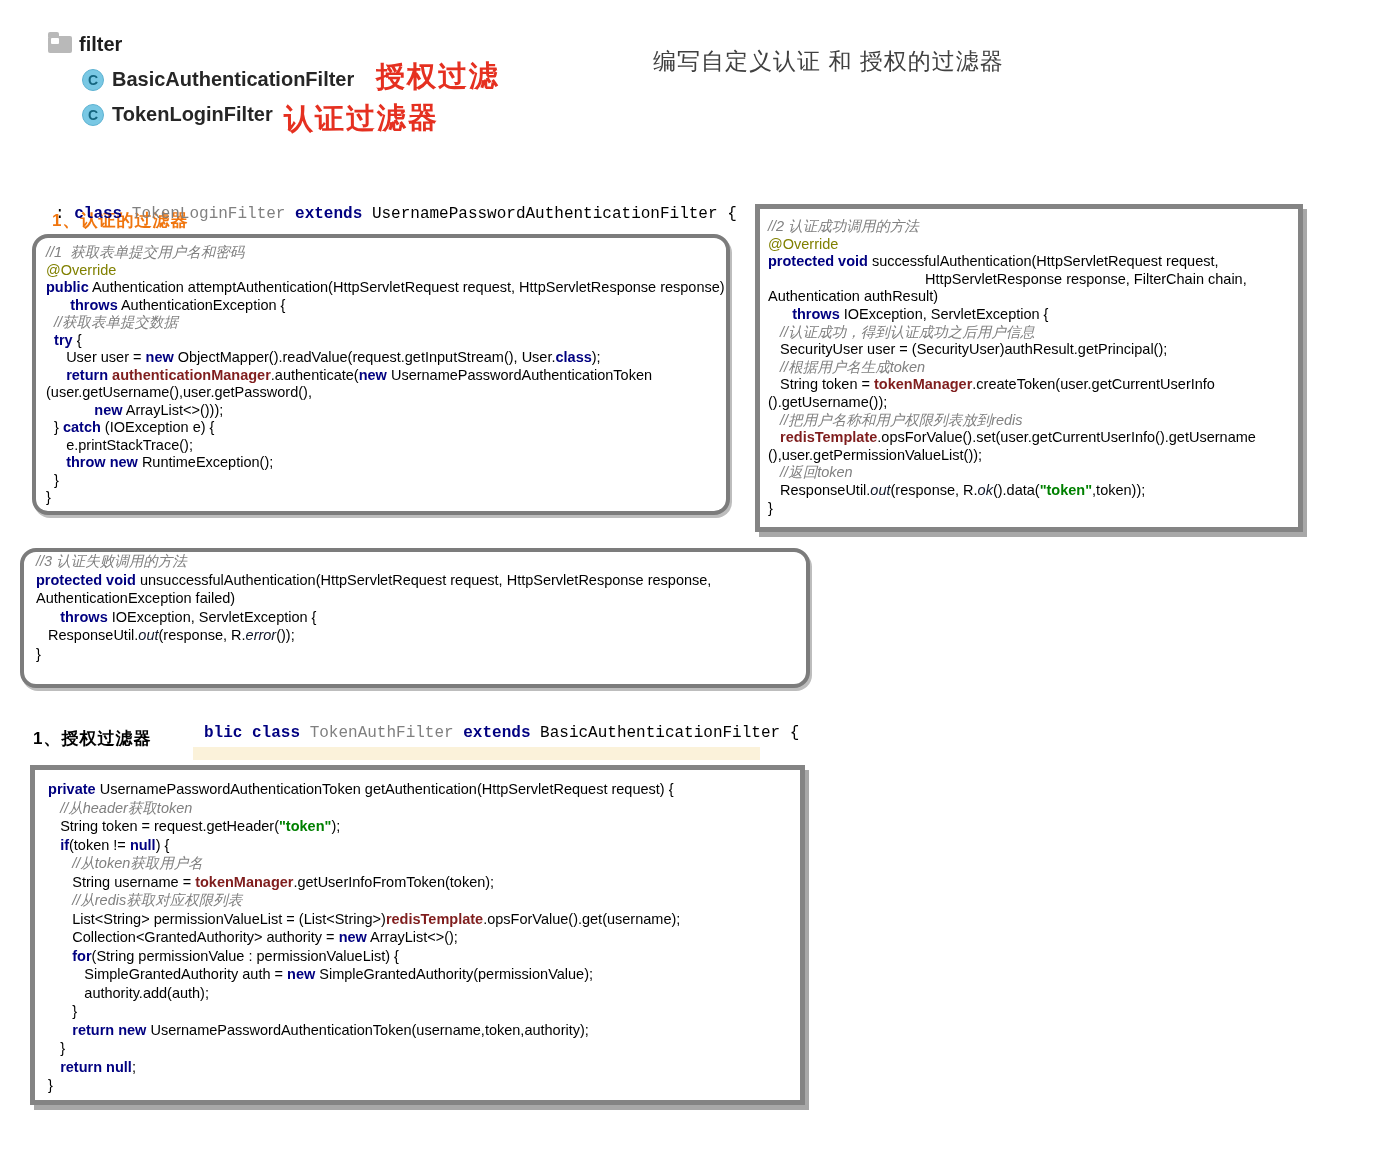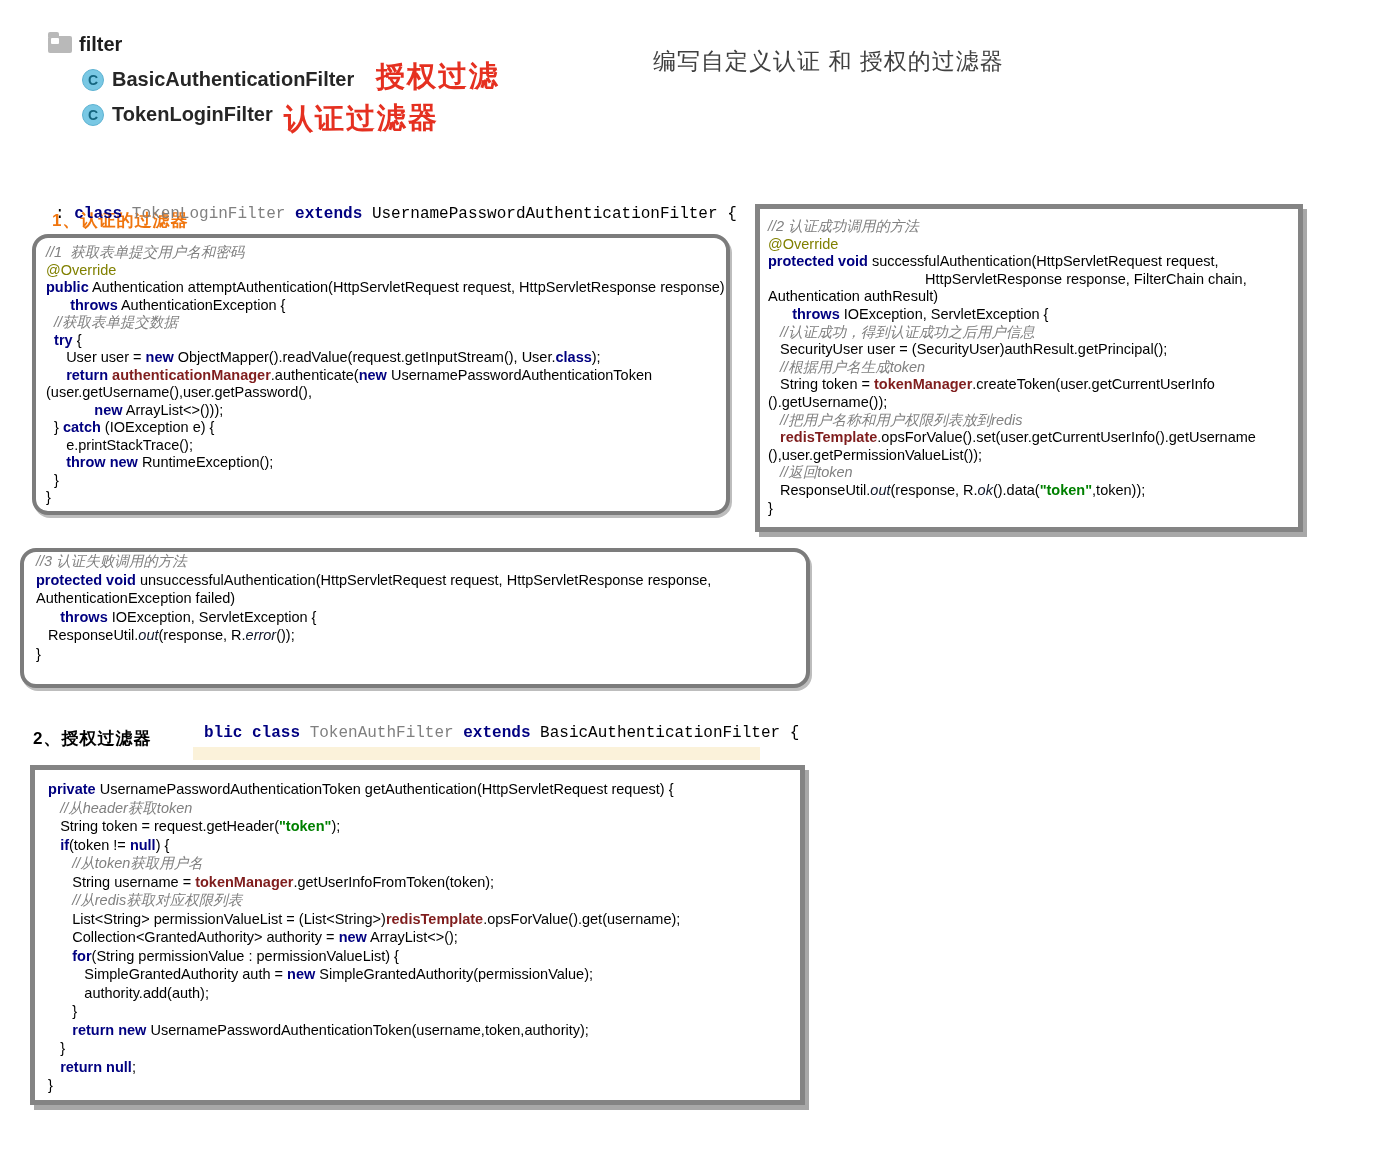--- a/index.html
+++ b/index.html
@@ -120,20 +120,20 @@
   <div class="sec1-heading">1、认证的过滤器</div>
 
   <div class="decl-line decl1"><div class="code-line"><span class="tok-pl">: </span><span class="tok-kw">class</span><span class="tok-pl"> </span><span class="tok-gy">TokenLoginFilter</span><span class="tok-pl"> </span><span class="tok-kw">extends</span><span class="tok-pl"> UsernamePasswordAuthenticationFilter {</span></div></div>
 
   <div class="code-box box-rounded box1"><div class="code-line"><span class="tok-cm">//1  获取表单提交用户名和密码</span></div><div class="code-line"><span class="tok-an">@Override</span></div><div class="code-line"><span class="tok-kw">public</span><span class="tok-pl"> Authentication attemptAuthentication(HttpServletRequest request, HttpServletResponse response)</span></div><div class="code-line"><span class="tok-pl">      </span><span class="tok-kw">throws</span><span class="tok-pl"> AuthenticationException {</span></div><div class="code-line"><span class="tok-pl">  </span><span class="tok-cm">//获取表单提交数据</span></div><div class="code-line"><span class="tok-pl">  </span><span class="tok-kw">try</span><span class="tok-pl"> {</span></div><div class="code-line"><span class="tok-pl">     User user = </span><span class="tok-kw">new</span><span class="tok-pl"> ObjectMapper().readValue(request.getInputStream(), User.</span><span class="tok-kw">class</span><span class="tok-pl">);</span></div><div class="code-line"><span class="tok-pl">     </span><span class="tok-kw">return</span><span class="tok-pl"> </span><span class="tok-fd">authenticationManager</span><span class="tok-pl">.authenticate(</span><span class="tok-kw">new</span><span class="tok-pl"> UsernamePasswordAuthenticationToken</span></div><div class="code-line"><span class="tok-pl">(user.getUsername(),user.getPassword(),</span></div><div class="code-line"><span class="tok-pl">            </span><span class="tok-kw">new</span><span class="tok-pl"> ArrayList&lt;&gt;()));</span></div><div class="code-line"><span class="tok-pl">  } </span><span class="tok-kw">catch</span><span class="tok-pl"> (IOException e) {</span></div><div class="code-line"><span class="tok-pl">     e.printStackTrace();</span></div><div class="code-line"><span class="tok-pl">     </span><span class="tok-kw">throw</span><span class="tok-pl"> </span><span class="tok-kw">new</span><span class="tok-pl"> RuntimeException();</span></div><div class="code-line"><span class="tok-pl">  }</span></div><div class="code-line"><span class="tok-pl">}</span></div></div>
 
   <div class="code-box box-square box2"><div class="code-line"><span class="tok-cm">//2 认证成功调用的方法</span></div><div class="code-line"><span class="tok-an">@Override</span></div><div class="code-line"><span class="tok-kw">protected void</span><span class="tok-pl"> successfulAuthentication(HttpServletRequest request,</span></div><div class="code-line"><span class="tok-pl">                                       HttpServletResponse response, FilterChain chain,</span></div><div class="code-line"><span class="tok-pl">Authentication authResult)</span></div><div class="code-line"><span class="tok-pl">      </span><span class="tok-kw">throws</span><span class="tok-pl"> IOException, ServletException {</span></div><div class="code-line"><span class="tok-pl">   </span><span class="tok-cm">//认证成功，得到认证成功之后用户信息</span></div><div class="code-line"><span class="tok-pl">   SecurityUser user = (SecurityUser)authResult.getPrincipal();</span></div><div class="code-line"><span class="tok-pl">   </span><span class="tok-cm">//根据用户名生成token</span></div><div class="code-line"><span class="tok-pl">   String token = </span><span class="tok-fd">tokenManager</span><span class="tok-pl">.createToken(user.getCurrentUserInfo</span></div><div class="code-line"><span class="tok-pl">().getUsername());</span></div><div class="code-line"><span class="tok-pl">   </span><span class="tok-cm">//把用户名称和用户权限列表放到redis</span></div><div class="code-line"><span class="tok-pl">   </span><span class="tok-fd">redisTemplate</span><span class="tok-pl">.opsForValue().set(user.getCurrentUserInfo().getUsername</span></div><div class="code-line"><span class="tok-pl">(),user.getPermissionValueList());</span></div><div class="code-line"><span class="tok-pl">   </span><span class="tok-cm">//返回token</span></div><div class="code-line"><span class="tok-pl">   ResponseUtil.</span><span class="tok-it">out</span><span class="tok-pl">(response, R.</span><span class="tok-it">ok</span><span class="tok-pl">().data(</span><span class="tok-st">"token"</span><span class="tok-pl">,token));</span></div><div class="code-line"><span class="tok-pl">}</span></div></div>
 
   <div class="code-box box-rounded box3"><div class="code-line"><span class="tok-cm">//3 认证失败调用的方法</span></div><div class="code-line"><span class="tok-kw">protected void</span><span class="tok-pl"> unsuccessfulAuthentication(HttpServletRequest request, HttpServletResponse response,</span></div><div class="code-line"><span class="tok-pl">AuthenticationException failed)</span></div><div class="code-line"><span class="tok-pl">      </span><span class="tok-kw">throws</span><span class="tok-pl"> IOException, ServletException {</span></div><div class="code-line"><span class="tok-pl">   ResponseUtil.</span><span class="tok-it">out</span><span class="tok-pl">(response, R.</span><span class="tok-it">error</span><span class="tok-pl">());</span></div><div class="code-line"><span class="tok-pl">}</span></div></div>
 
-  <div class="sec2-heading">2、授权过滤器</div>
+  <div class="sec2-heading">1、授权过滤器</div>
 
   <div class="decl-highlight"></div>
   <div class="decl-line decl2"><div class="code-line"><span class="tok-kw">blic class</span><span class="tok-pl"> </span><span class="tok-gy">TokenAuthFilter</span><span class="tok-pl"> </span><span class="tok-kw">extends</span><span class="tok-pl"> BasicAuthenticationFilter {</span></div></div>
 
   <div class="code-box box-square box4"><div class="code-line"><span class="tok-pl">  </span><span class="tok-kw">private</span><span class="tok-pl"> UsernamePasswordAuthenticationToken getAuthentication(HttpServletRequest request) {</span></div><div class="code-line"><span class="tok-pl">     </span><span class="tok-cm">//从header获取token</span></div><div class="code-line"><span class="tok-pl">     String token = request.getHeader(</span><span class="tok-st">"token"</span><span class="tok-pl">);</span></div><div class="code-line"><span class="tok-pl">     </span><span class="tok-kw">if</span><span class="tok-pl">(token != </span><span class="tok-kw">null</span><span class="tok-pl">) {</span></div><div class="code-line"><span class="tok-pl">        </span><span class="tok-cm">//从token获取用户名</span></div><div class="code-line"><span class="tok-pl">        String username = </span><span class="tok-fd">tokenManager</span><span class="tok-pl">.getUserInfoFromToken(token);</span></div><div class="code-line"><span class="tok-pl">        </span><span class="tok-cm">//从redis获取对应权限列表</span></div><div class="code-line"><span class="tok-pl">        List&lt;String&gt; permissionValueList = (List&lt;String&gt;)</span><span class="tok-fd">redisTemplate</span><span class="tok-pl">.opsForValue().get(username);</span></div><div class="code-line"><span class="tok-pl">        Collection&lt;GrantedAuthority&gt; authority = </span><span class="tok-kw">new</span><span class="tok-pl"> ArrayList&lt;&gt;();</span></div><div class="code-line"><span class="tok-pl">        </span><span class="tok-kw">for</span><span class="tok-pl">(String permissionValue : permissionValueList) {</span></div><div class="code-line"><span class="tok-pl">           SimpleGrantedAuthority auth = </span><span class="tok-kw">new</span><span class="tok-pl"> SimpleGrantedAuthority(permissionValue);</span></div><div class="code-line"><span class="tok-pl">           authority.add(auth);</span></div><div class="code-line"><span class="tok-pl">        }</span></div><div class="code-line"><span class="tok-pl">        </span><span class="tok-kw">return</span><span class="tok-pl"> </span><span class="tok-kw">new</span><span class="tok-pl"> UsernamePasswordAuthenticationToken(username,token,authority);</span></div><div class="code-line"><span class="tok-pl">     }</span></div><div class="code-line"><span class="tok-pl">     </span><span class="tok-kw">return</span><span class="tok-pl"> </span><span class="tok-kw">null</span><span class="tok-pl">;</span></div><div class="code-line"><span class="tok-pl">  }</span></div></div>
 
 </div>
 
 </body></html>

